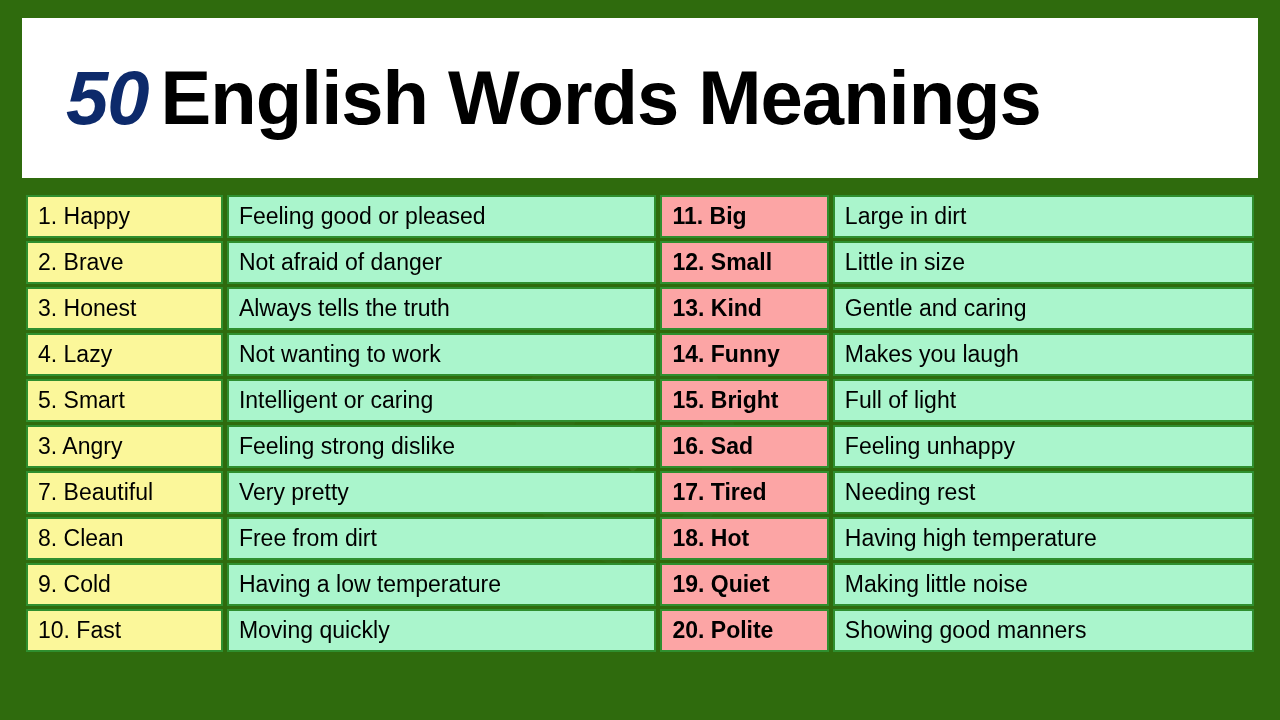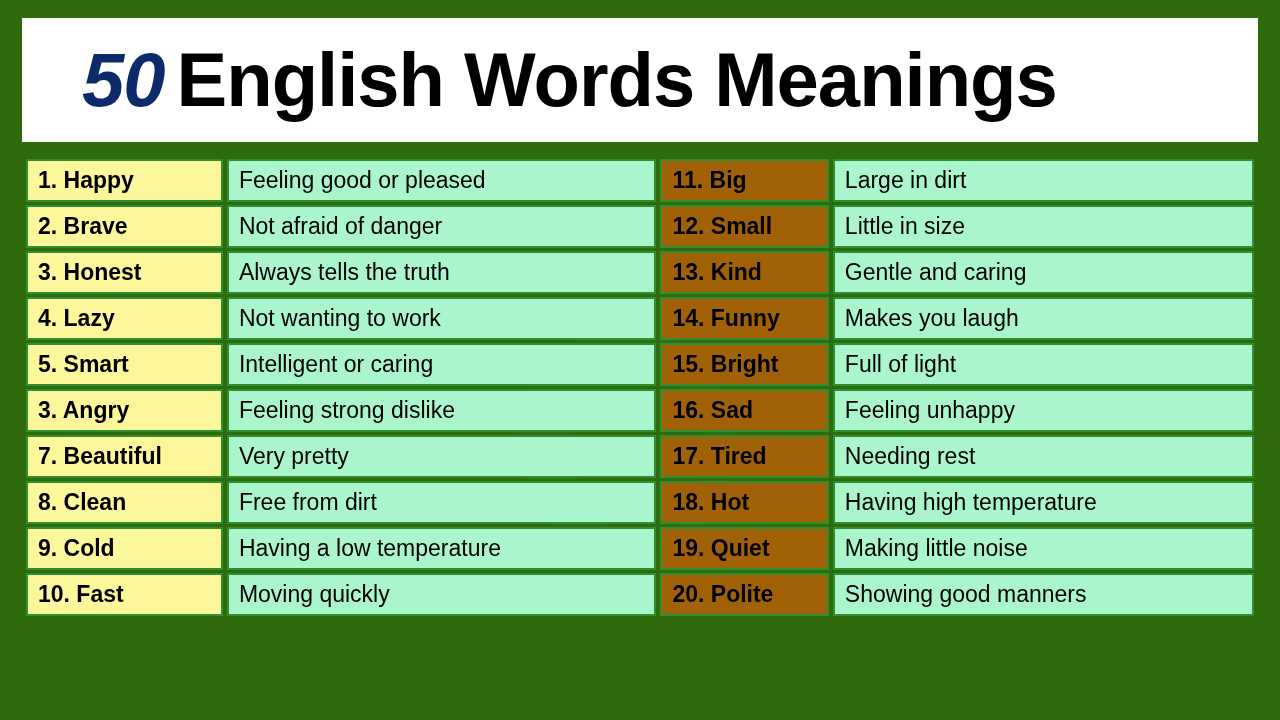--- a/index.html
+++ b/index.html
@@ -15,24 +15,24 @@
   .page {
     position: relative;
     width: 1280px;
     height: 720px;
     background: #2f6b0d;
     padding: 18px 22px 0 22px;
   }
   
   .title-banner {
     background: #ffffff;
-    height: 124px;
+    height: 160px;
     display: flex;
     align-items: center;
-    padding-left: 60px;
+    padding-left: 44px;
     border: 0;
   }
   .title-text {
     font-size: 76px;
     font-weight: bold;
     color: #000000;
     letter-spacing: -1px;
     white-space: nowrap;
     line-height: 1;
   }
@@ -71,31 +71,31 @@
     padding: 2px 10px;
     font-size: 23px;
     color: #000000;
     vertical-align: middle;
     line-height: 1.1;
     white-space: nowrap;
     overflow: hidden;
   }
   td.word {
     background: #fbf79a;
-    font-weight: bold;
+    font-weight: normal;
     width: 187px;
   }
   td.meaning {
     background: #aaf5cc;
     font-weight: normal;
     width: 408px;
     margin-left: 38px;
   }
   td.word-2 {
-    background: #a16207;
+    background: #fca5a5;
     font-weight: bold;
     width: 160px;
     margin-top: 12px;
   }
   td.meaning-2 {
     background: #aaf5cc;
     font-weight: normal;
     width: 400px;
   }
 </style>

